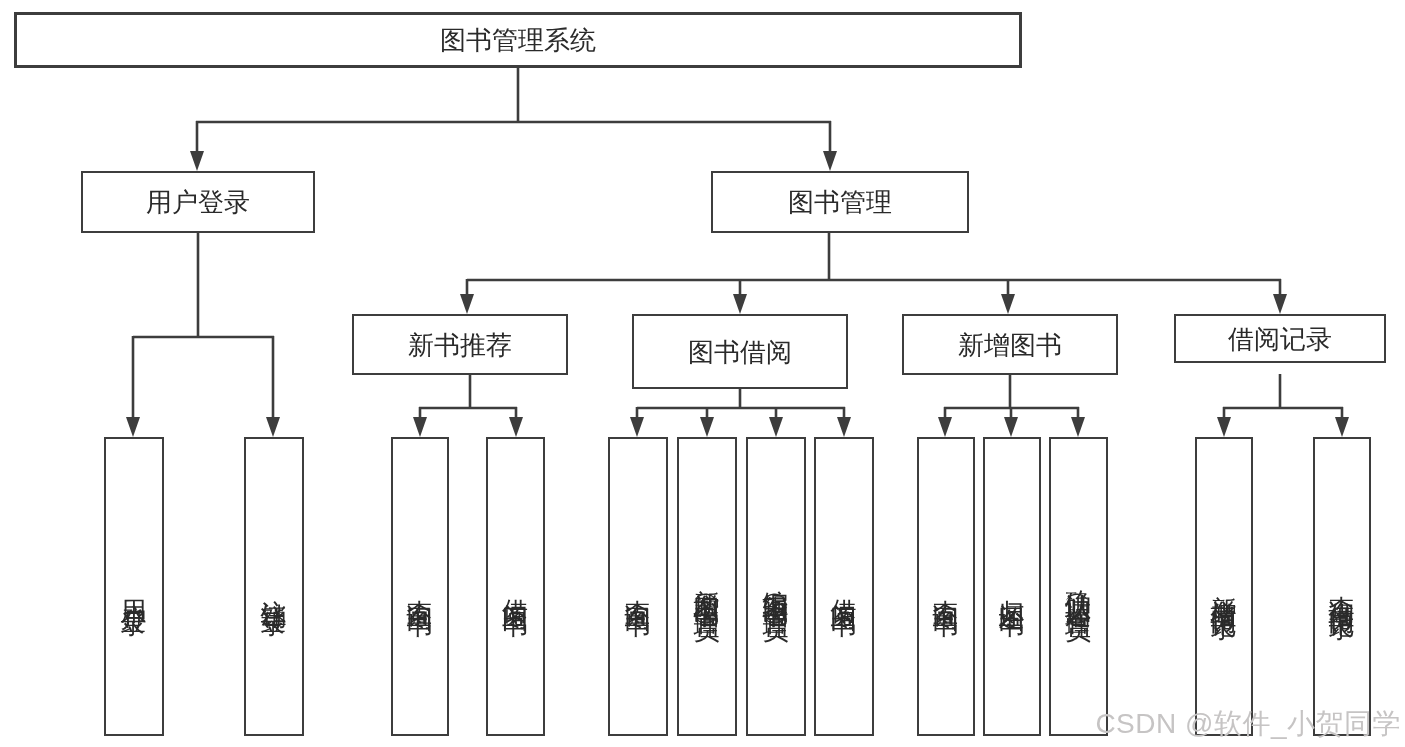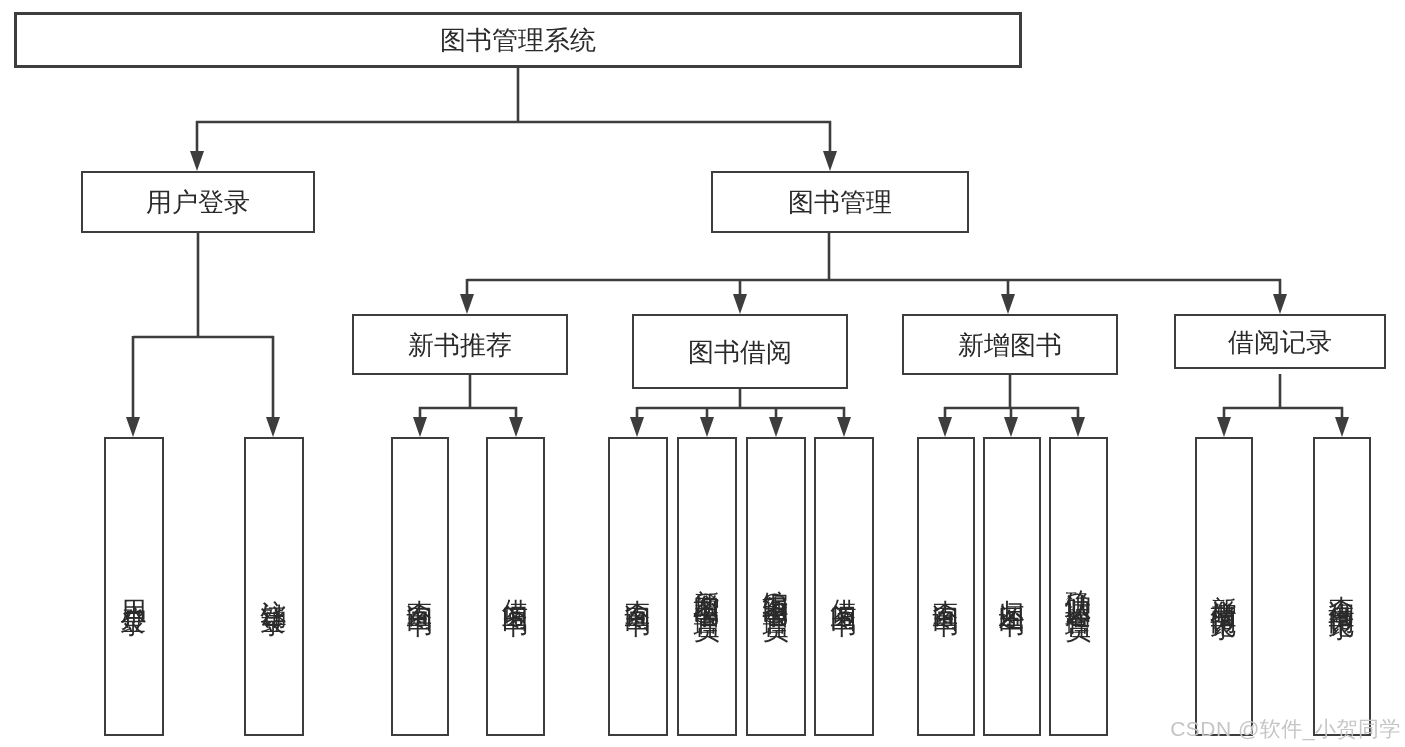--- a/index.html
+++ b/index.html
@@ -30,21 +30,21 @@
   .vbox span {
     writing-mode:vertical-rl;
     text-orientation:mixed;
     letter-spacing:4px;
     line-height:1;
   }
   .watermark {
     position:absolute;
     right:4px;
     bottom:4px;
-    font-size:21px;
+    font-size:28px;
     letter-spacing:0.5px;
     color:#c6c4c4;
   }
 </style>
 </head>
 <body>
 
 <div class="canvas">
 
   <svg class="wires" width="1405" height="747" viewBox="0 0 1405 747">
@@ -123,21 +123,21 @@
 
   <div class="box" style="left:352px; top:314px; width:216px; height:61px;">
     <span>新书推荐</span>
   </div>
   <div class="box" style="left:632px; top:314px; width:216px; height:75px;">
     <span>图书借阅</span>
   </div>
   <div class="box" style="left:902px; top:314px; width:216px; height:61px;">
     <span>新增图书</span>
   </div>
-  <div class="box" style="left:1174px; top:314px; width:212px; height:55px;">
+  <div class="box" style="left:1174px; top:314px; width:212px; height:49px;">
     <span>借阅记录</span>
   </div>
 
   <div class="box vbox" style="left:104px; top:437px; width:60px; height:299px;">
     <span>用户登录</span>
   </div>
   <div class="box vbox" style="left:244px; top:437px; width:60px; height:299px;">
     <span>注销登录</span>
   </div>
 

